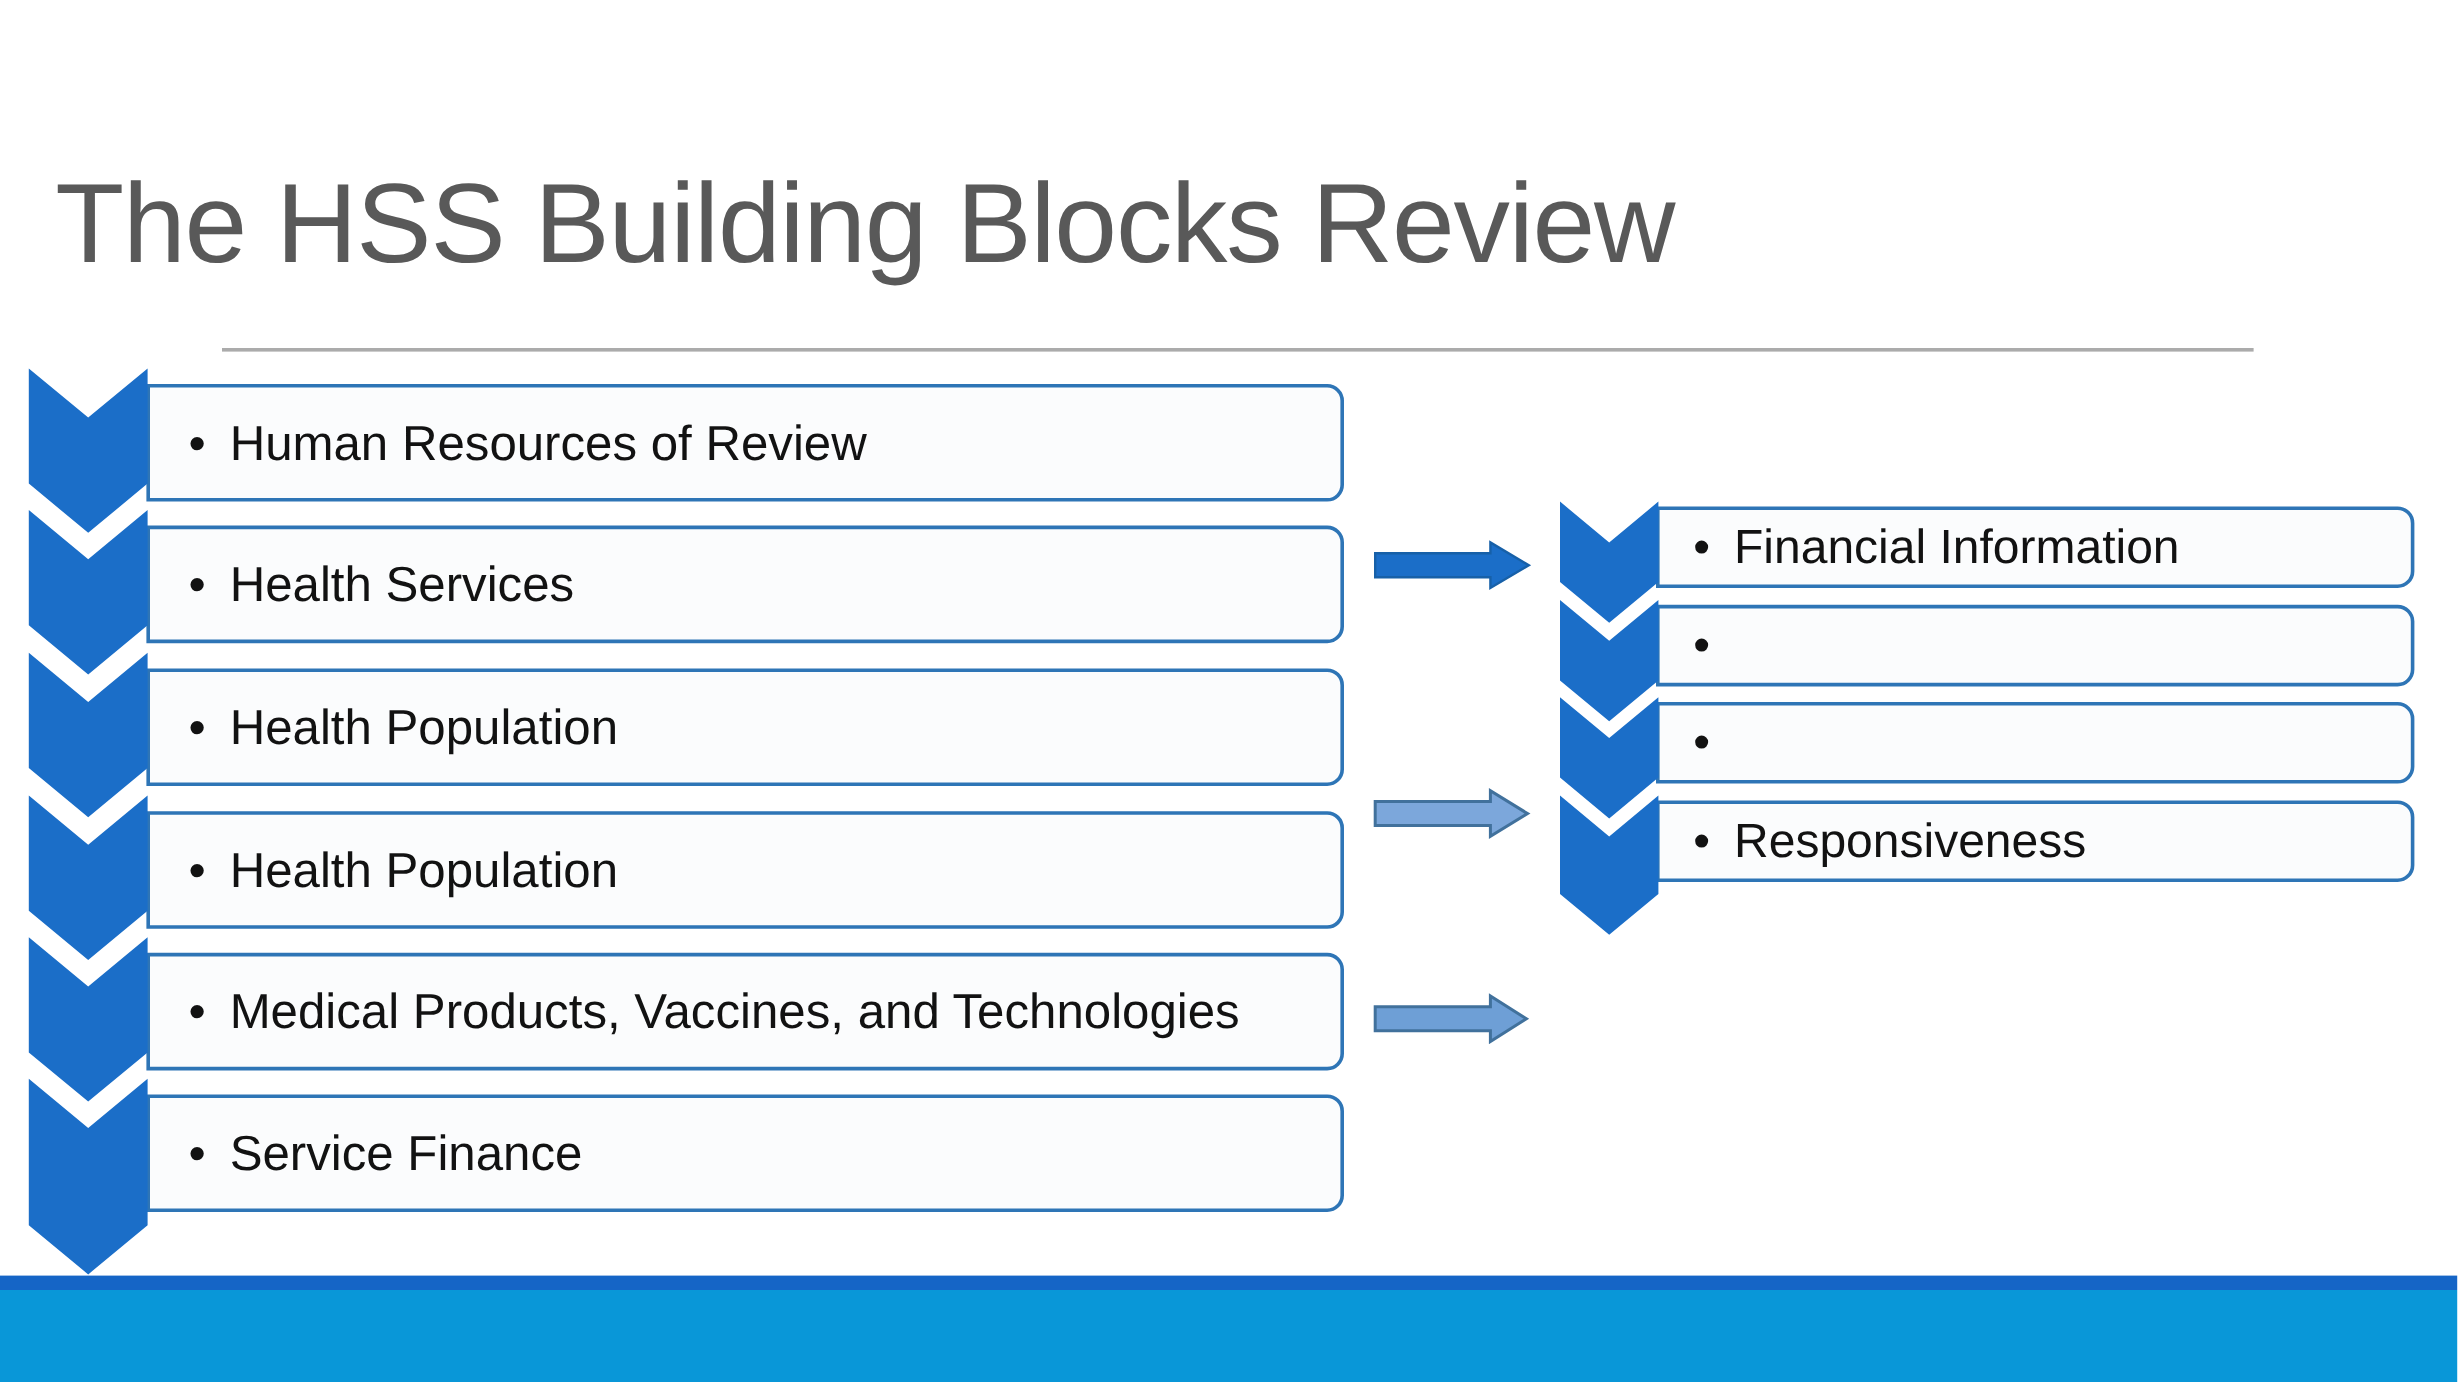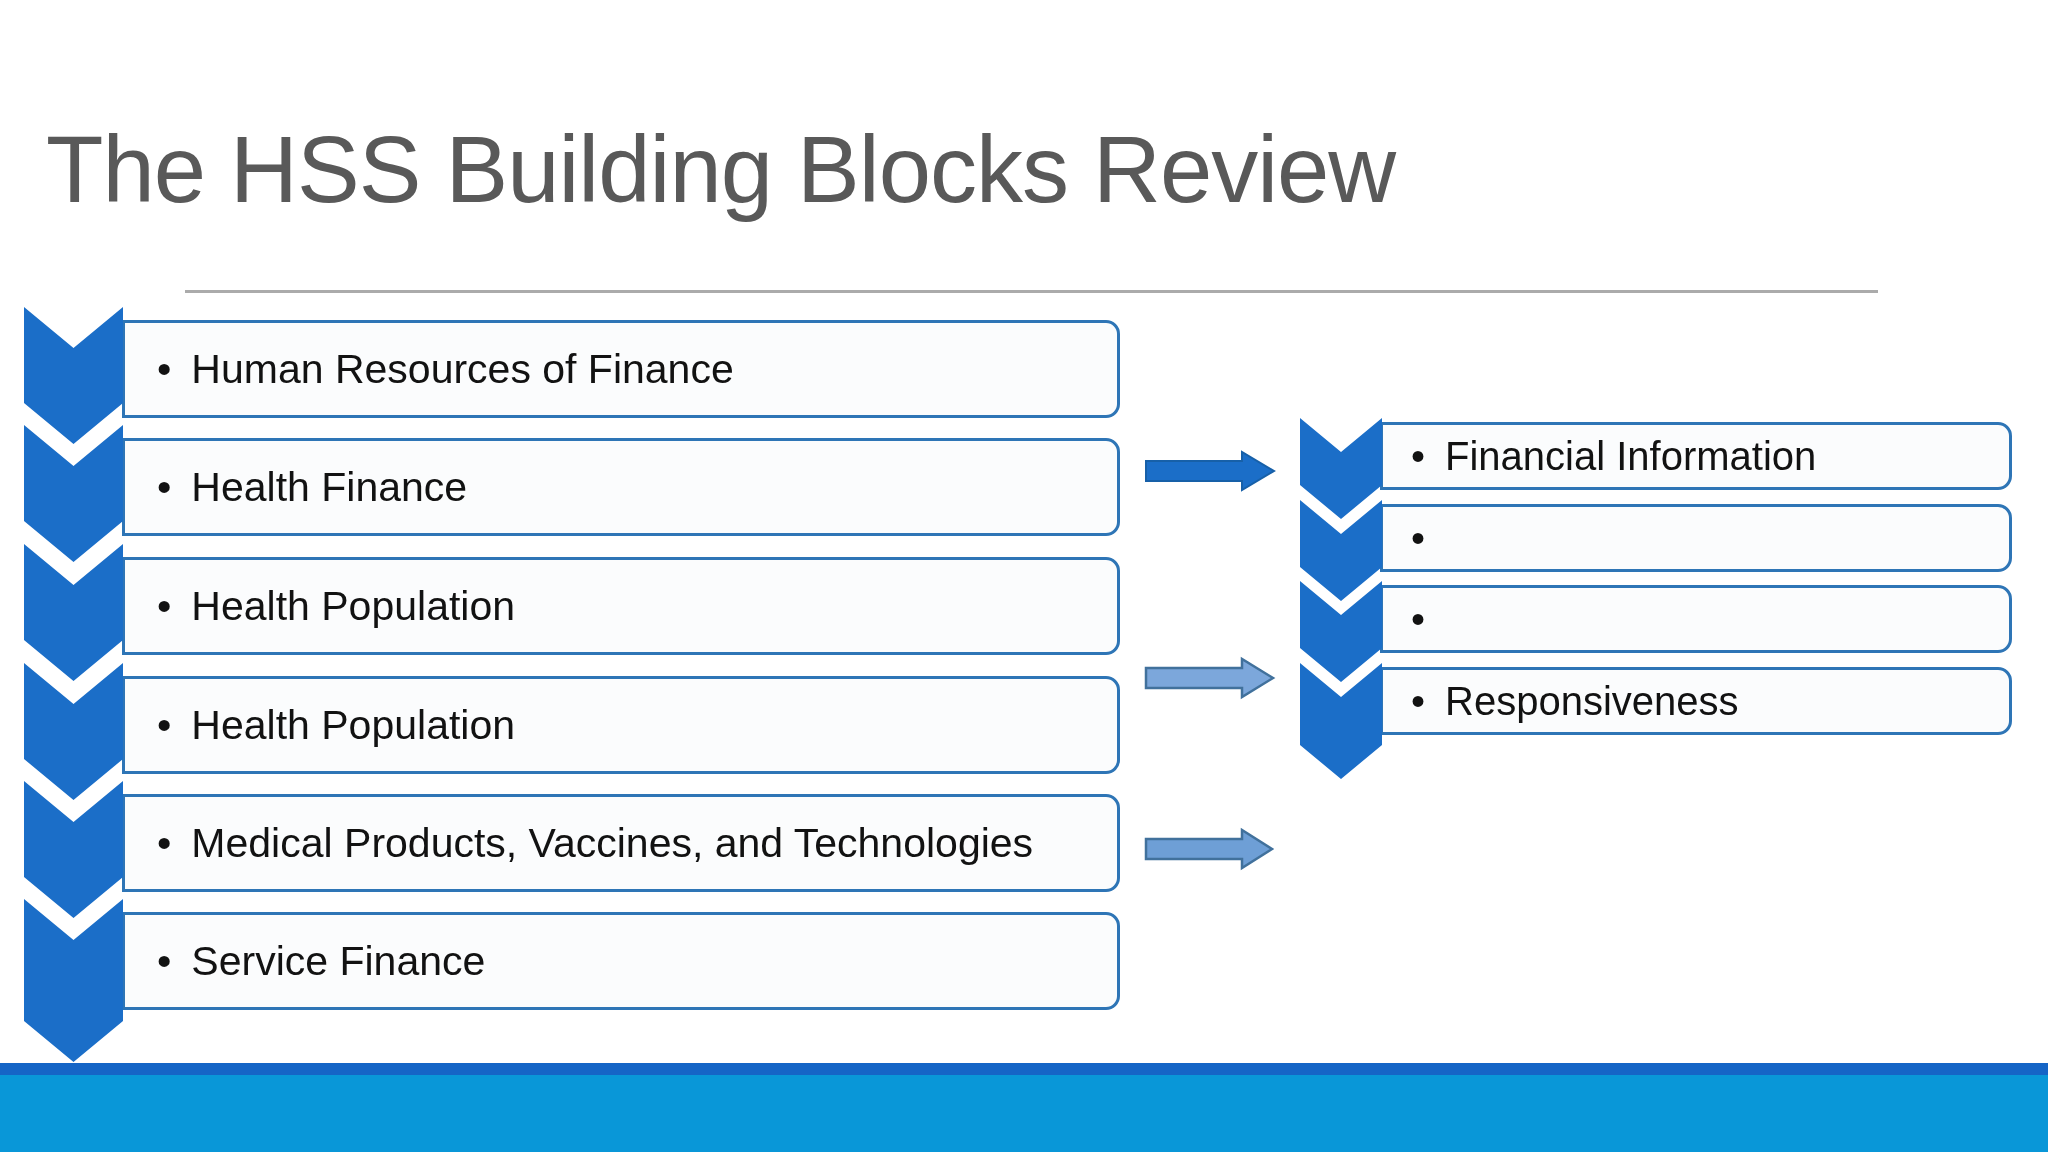--- a/index.html
+++ b/index.html
@@ -5,21 +5,21 @@
   html,body{margin:0;padding:0;background:#ffffff;}
   #slide{
     position:relative;
     width:2048px;height:1152px;
     background:#ffffff;
     overflow:hidden;
     font-family:"Liberation Sans", sans-serif;
   }
   .title{
     position:absolute;
-    left:46px;top:116px;
+    left:46px;top:132px;
     font-size:94px;
     font-weight:300;
     letter-spacing:-1px;
     color:#595959;
     white-space:nowrap;
   }
   .divider{
     position:absolute;
     left:185px;top:290px;
     width:1693px;height:3px;
@@ -53,25 +53,25 @@
 </head>
 <body>
 
 <div id="slide">
 
   <div class="title">The HSS Building Blocks Review</div>
   <div class="divider"></div>
 
   <div class="box lbox" style="top:320px">
     <span class="bullet">•</span>
-    <span>Human Resources of Finance</span>
+    <span>Human Resources of Review</span>
   </div>
   <div class="box lbox" style="top:438px">
     <span class="bullet">•</span>
-    <span>Health Finance</span>
+    <span>Health Services</span>
   </div>
   <div class="box lbox" style="top:557px">
     <span class="bullet">•</span>
     <span>Health Population</span>
   </div>
   <div class="box lbox" style="top:676px">
     <span class="bullet">•</span>
     <span>Health Population</span>
   </div>
   <div class="box lbox" style="top:794px">

